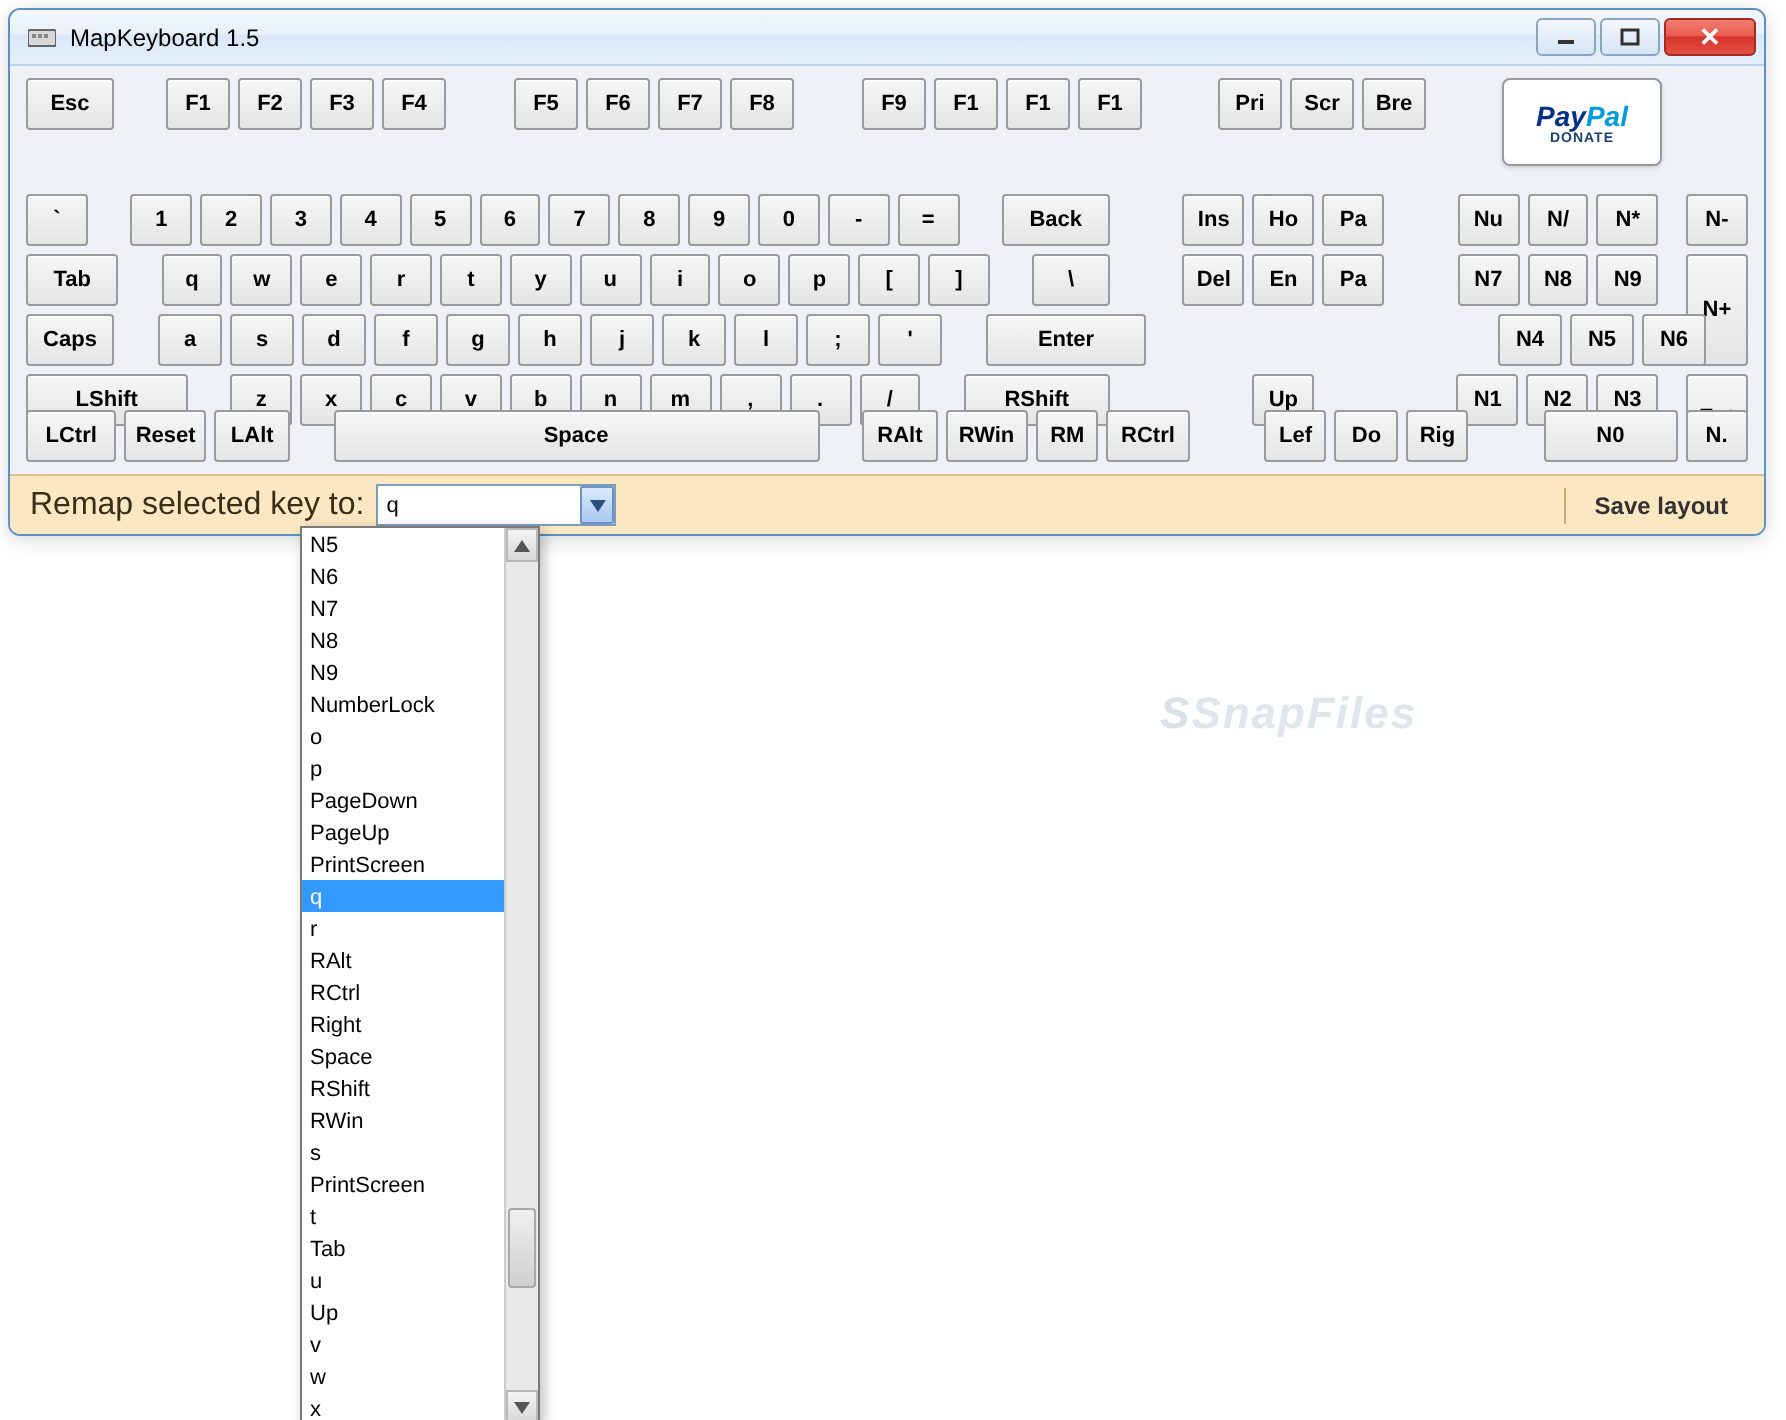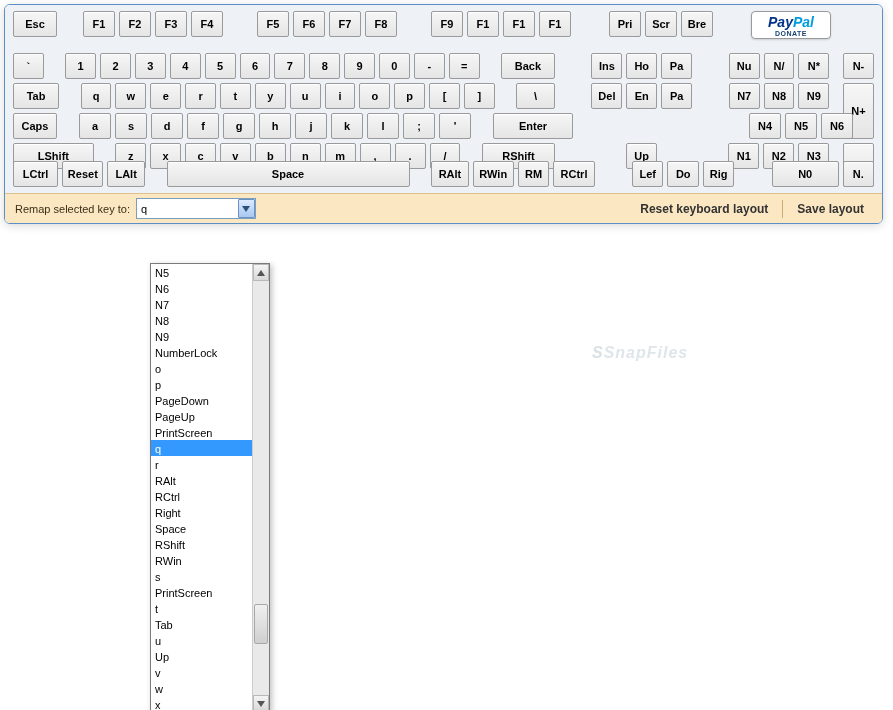--- a/index.html
+++ b/index.html
@@ -49,38 +49,38 @@
   display: flex; align-items:center; justify-content:center;
   font-size: 11px; font-weight: bold;
   cursor: pointer;
   box-shadow: inset 0 1px 0 #fff;
   padding: 0 2px;
   min-width: 28px;
 } .key.w32 { width: 32px; }
 .key.w44 { width: 44px; } .key.w56 { width: 56px; }
 
 .paypal {
-  width: 80px; height: 28px; border:1px solid #999; border-radius:4px;
+  width: 80px; height: 44px; border:1px solid #999; border-radius:4px;
   background:#fff; display:flex; flex-direction:column; align-items:center; justify-content:center;
   margin-left: 34px; cursor:pointer; box-shadow: inset 0 1px 0 #fff, 0 1px 2px rgba(0,0,0,0.15);
 }
 .paypal .brand { font-size:14px; font-weight:bold; font-style:italic; }
 .paypal .brand .p1 { color:#003087; } .paypal .brand .p2 { color:#009cde; }
 .paypal .donate { font-size:7px; font-weight:bold; color:#19426e; letter-spacing:0.5px; }
 
 .bottombar {
   background: #fbe7c2;
   border-top: 1px solid #dcc08d;
   height: 30px;
   display:flex; align-items:center;
   padding: 0 10px;
   gap: 6px;
   margin: 6px -8px 0 -8px;
 }
-.bottombar .label { font-size: 11px; color: #3b2e17; }
+.bottombar .label { font-size: 16px; color: #3b2e17; }
 .bottombar .spacer { flex:1; }
 .bottombar .link { font-size: 12px; font-weight: bold; color:#333; cursor:pointer; padding: 4px 8px; }
 .bottombar .sep { width:1px; height:18px; background:#c9ac78; }
 
 .combo {
   position: relative;
   width: 120px;
 }
 .combo-display {
   height: 21px; width: 120px; border:1px solid #7b9ebd; background:#fff;
@@ -110,33 +110,59 @@
 .dropdown li { padding: 1px 4px; font-size:11px; cursor:pointer; height:16px; line-height:16px; }
 .dropdown li.selected { background:#3399ff; color:#fff; }
 .dd-scroll { width:17px; background:#e9e9e9; border-left:1px solid #ccc; position:relative; }
 .dd-scroll .arrow { height:17px; display:flex;align-items:center;justify-content:center;
   background:linear-gradient(#f4f4f4,#d8d8d8); border:1px solid #b8b8b8; }
 .dd-scroll .arrow.bot { position:absolute; bottom:0; left:0; right:0; }
 .dd-scroll .thumb { position:absolute; left:1px; right:1px; top: 340px; height:40px;
   background:linear-gradient(#f0f0f0,#cfcfcf); border:1px solid #a8a8a8; border-radius:2px; }
 
 .watermark {
-  position:absolute; left: 592px; top: 340px; font-size:16px; font-weight:bold; font-style:italic;
+  position:absolute; left: 580px; top: 340px; font-size:22px; font-weight:bold; font-style:italic;
   color:#dfe6ea; letter-spacing:1px; z-index:0;
 }
 .watermark .s { color:#d9e1e6; }
 
 .outer { position:relative; width:893px; height:710px; }
 
 </style>
 </head>
 <body>
 <div class="outer">
 
 <div class="window">
+  <div class="titlebar">
+    <span class="icon">
+      <svg width="14" height="12" viewBox="0 0 14 12">
+            <rect x="0" y="2" width="14" height="8" rx="1" fill="#d8d8d8" stroke="#666"></rect>
+            <rect x="2" y="4" width="2" height="2" fill="#888"></rect>
+            <rect x="5" y="4" width="2" height="2" fill="#888"></rect>
+            <rect x="8" y="4" width="2" height="2" fill="#888"></rect>
+          </svg>
+    </span>
+    <span class="title">MapKeyboard 1.5</span>
+    <div class="winbtns">
+      <div class="winbtn">
+            <svg width="10" height="10">
+              <line x1="1" y1="7" x2="9" y2="7" stroke="#333" stroke-width="2"></line>
+            </svg>
+          </div>
+      <div class="winbtn">
+            <svg width="10" height="10">
+              <rect x="1" y="1" width="8" height="7" fill="none" stroke="#333" stroke-width="1.5"></rect>
+            </svg>
+          </div>
+      <div class="winbtn close">
+            <span class="x">✕</span>
+          </div>
+    </div>
+  </div>
 
   <div class="content">
 
     <div class="kbrow">
       <div class="key w44">Esc</div>
       <div style="width:18px"></div>
       <div class="key w32">F1</div>
       <div class="key w32">F2</div>
       <div class="key w32">F3</div>
       <div class="key w32">F4</div>
@@ -291,21 +317,20 @@
       <span class="label">Remap selected key to:</span>
       <div class="combo">
         <div class="combo-display">q</div>
         <div class="combo-btn">
           <svg viewBox="0 0 8 6">
                 <path d="M0 0 L8 0 L4 6 Z" fill="#2b4f7d"></path>
               </svg>
         </div>
       </div>
       <div class="spacer"></div>
-      <span class="link">Reset keyboard layout</span>
       <div class="sep"></div>
       <span class="link">Save layout</span>
     </div>
   </div>
 </div>
 
 <div class="dropdown">
   <ul id="dd-list">
         <li>N5</li>
         <li>N6</li>

